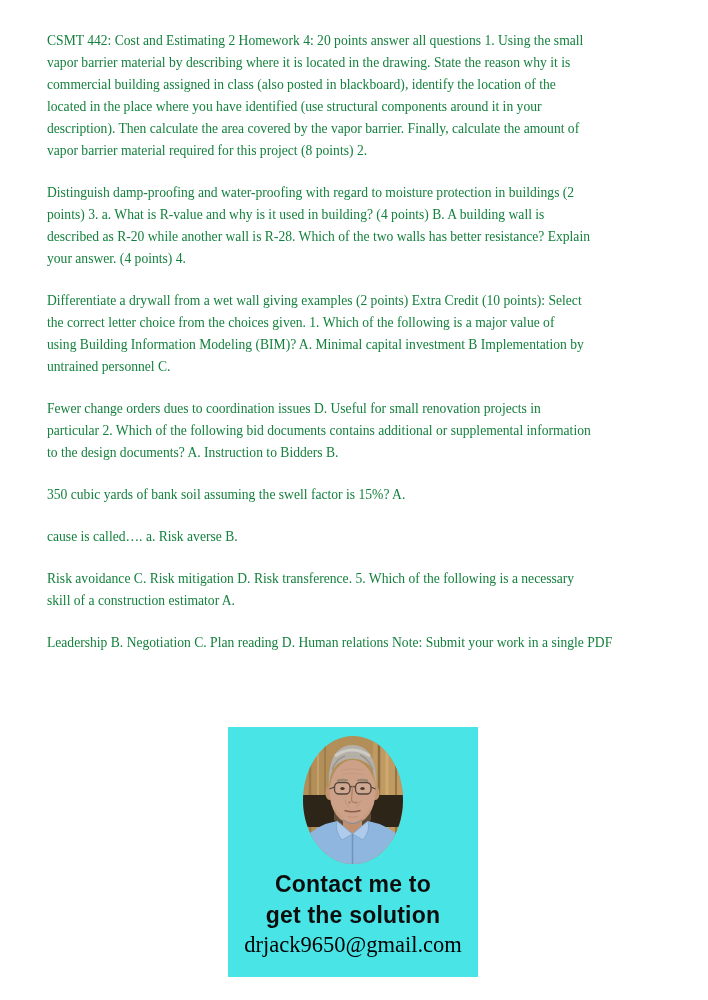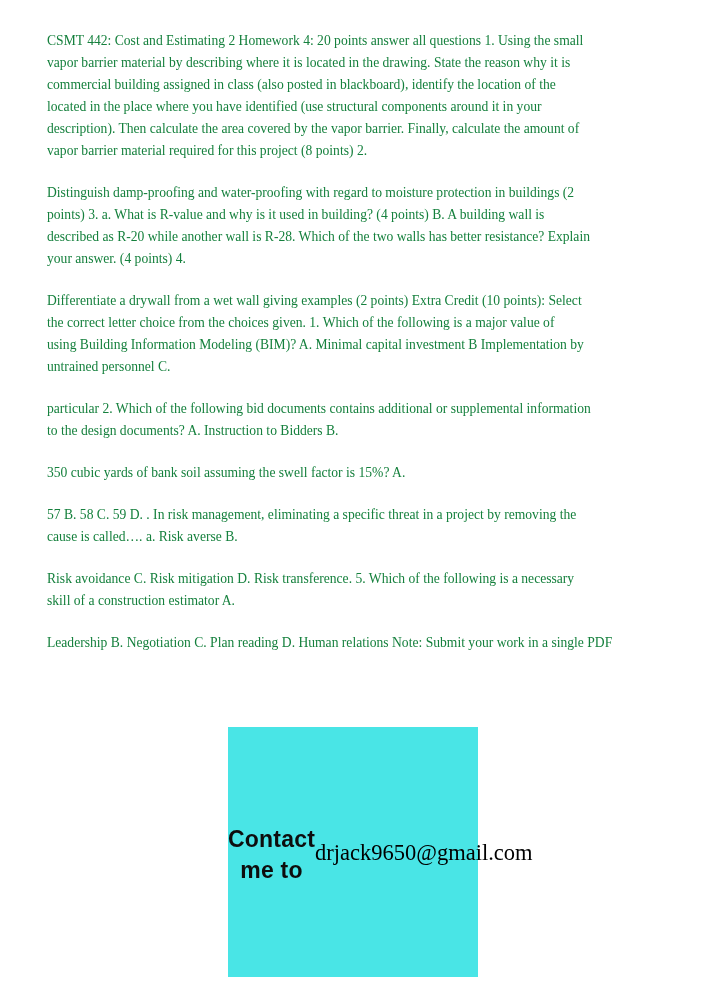--- a/index.html
+++ b/index.html
@@ -24,20 +24,21 @@
   .para:last-child { margin-bottom: 17px; }
   .line { white-space: nowrap; }
   .contact-card {
     position: absolute;
     left: 228px;
     top: 727px;
     width: 250px;
     height: 250px;
     background: #49e5e6; 
     display: flex;
+    flex-direction: column;
     align-items: center;
   }
   .photo {
     margin-top: 9px;
     width: 100px;
     height: 128px;
     display: block;
   }
   .card-heading {
     margin-top: 5px;
@@ -77,28 +78,28 @@
     <div class="line">described as R-20 while another wall is R-28. Which of the two walls has better resistance? Explain</div>
     <div class="line">your answer. (4 points) 4.</div>
   </div>
   <div class="para">
     <div class="line">Differentiate a drywall from a wet wall giving examples (2 points) Extra Credit (10 points): Select</div>
     <div class="line">the correct letter choice from the choices given. 1. Which of the following is a major value of</div>
     <div class="line">using Building Information Modeling (BIM)? A. Minimal capital investment B Implementation by</div>
     <div class="line">untrained personnel C.</div>
   </div>
   <div class="para">
+    <div class="line">Fewer change orders dues to coordination issues D. Useful for small renovation projects in</div>
     <div class="line">particular 2. Which of the following bid documents contains additional or supplemental information</div>
     <div class="line">to the design documents? A. Instruction to Bidders B.</div>
   </div>
   <div class="para">
     <div class="line">350 cubic yards of bank soil assuming the swell factor is 15%? A.</div>
   </div>
   <div class="para">
-    <div class="line">57 B. 58 C. 59 D. . In risk management, eliminating a specific threat in a project by removing the</div>
     <div class="line">cause is called…. a. Risk averse B.</div>
   </div>
   <div class="para">
     <div class="line">Risk avoidance C. Risk mitigation D. Risk transference. 5. Which of the following is a necessary</div>
     <div class="line">skill of a construction estimator A.</div>
   </div>
   <div class="para">
     <div class="line">Leadership B. Negotiation C. Plan reading D. Human relations Note: Submit your work in a single PDF</div>
   </div>
 </div>
@@ -163,15 +164,16 @@
 
       <path d="M-2,128 L-2,106 Q12,89 34,85 L49.5,98 L65,85 Q87,89 102,106 L102,128 Z" fill="#8fb6de"></path>
       <path d="M34,85 L49.5,98 L39,104 Q31.5,95 34,85 Z" fill="#aecbec" stroke="#7fa3cc" stroke-width="0.8"></path>
       <path d="M65,85 L49.5,98 L60,104 Q67.5,95 65,85 Z" fill="#aecbec" stroke="#7fa3cc" stroke-width="0.8"></path>
       <path d="M49.5,98 L49.5,128" stroke="#6f94bc" stroke-width="1.5"></path>
       <path d="M40,84 Q49.5,91 59,84" stroke="#5e82a8" stroke-width="1" fill="none" opacity="0.7"></path>
     </g>
   </svg>
   <div class="card-heading">
     <div>Contact me to</div>
+    <div>get the solution</div>
   </div>
   <div class="card-email">drjack9650@gmail.com</div>
 </div>
 
 </body></html>

